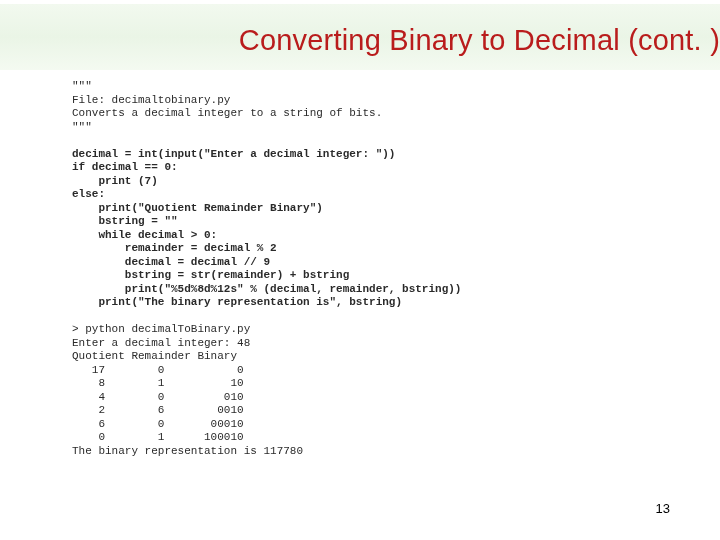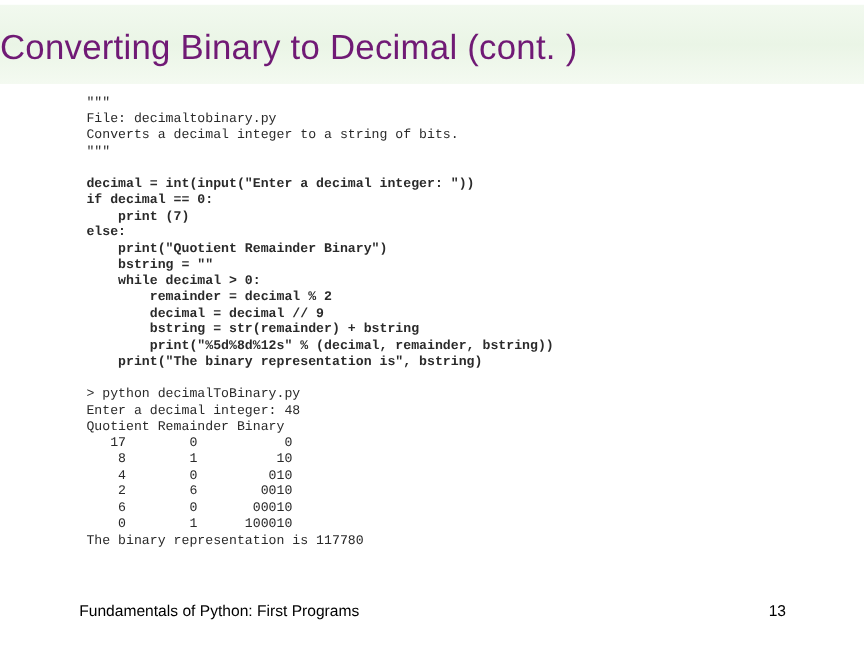--- a/index.html
+++ b/index.html
@@ -23,23 +23,23 @@
     left: 0;
     width: 720px;
     height: 66px;
     background: linear-gradient(to bottom, #f2f9ef 0%, #eaf5e6 50%, #f4faf1 100%);
   }
   .title {
     position: absolute;
     top: 24px;
     left: 0;
     width: 720px;
-    text-align: left;
+    text-align: right;
     font-size: 29px;
-    color: #701a75;
+    color: #b91c1c;
     font-weight: 400;
     letter-spacing: 0.2px;
   }
   .code-block {
     position: absolute;
     top: 80px;
     left: 72px;
     width: 590px;
     font-family: "Courier New", Courier, monospace;
     font-size: 11px;
@@ -52,21 +52,21 @@
   }
   .footer-left {
     position: absolute;
     left: 66px;
     bottom: 24px;
     font-size: 13px;
     color: #000;
   }
   .footer-right {
     position: absolute;
-    right: 65px;
+    right: 50px;
     bottom: 24px;
     font-size: 13px;
     color: #000;
   }
 </style>
 </head>
 <body>
 
 <div class="slide">
 
@@ -96,16 +96,15 @@
 <span><span>Enter a decimal integer: 48</span></span>
 <span>Quotient Remainder Binary</span>
 <span>   17        0           0</span>
 <span>    8        1          10</span>
 <span>    4        0         010</span>
 <span>    2        6        0010</span>
 <span>    6        0       00010</span>
 <span>    0        1      100010</span>
 <span>The binary representation is 117780</span></div>
 
-  <div class="footer-left">Fundamentals of Python: First Programs</div>
   <div class="footer-right">13</div>
 
 </div>
 
 </body></html>

